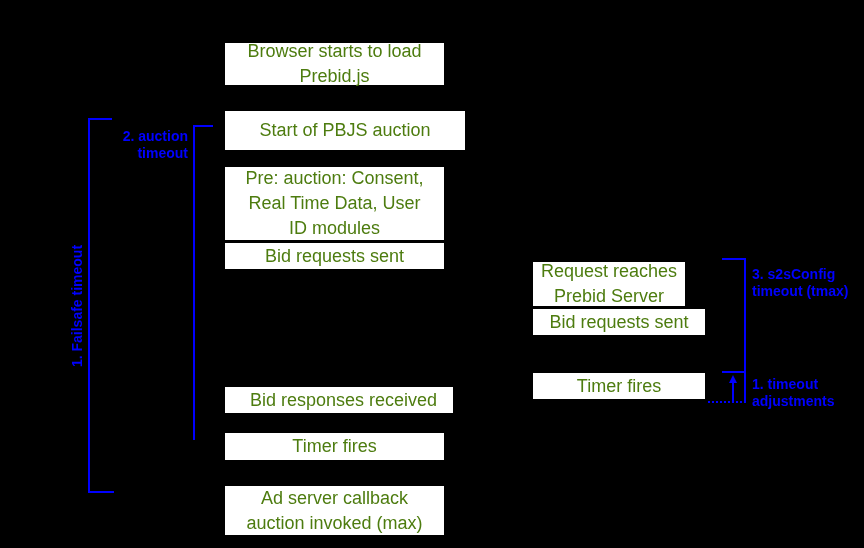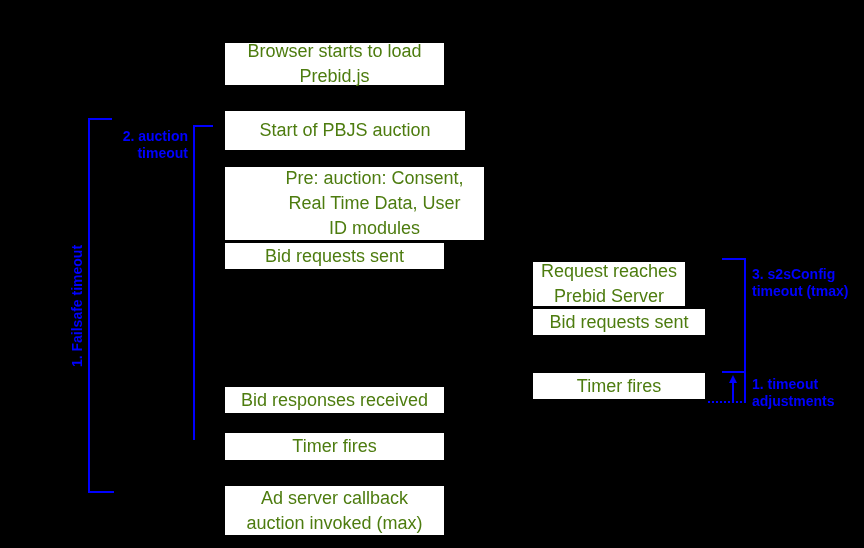--- a/index.html
+++ b/index.html
@@ -30,23 +30,23 @@
     position:absolute;
     color:#0000ff;
     font-weight:bold;
     font-size:14px;
     line-height:17px;
     white-space:pre-line;
   }
   
   #box-browser        {left:225px;top:43px; width:219px;height:42px;}
   #box-auction-start  {left:225px;top:111px;width:240px;height:39px;}
-  #box-pre-auction    {left:225px;top:167px;width:219px;height:73px;padding-left:40px;}
+  #box-pre-auction    {left:225px;top:167px;width:219px;height:73px;}
   #box-bid-requests   {left:225px;top:243px;width:219px;height:26px;}
-  #box-bid-responses  {left:225px;top:387px;width:219px;height:26px;}
+  #box-bid-responses  {left:225px;top:387px;width:219px;height:26px;padding-left:9px;}
   #box-timer-client   {left:225px;top:433px;width:219px;height:27px;}
   #box-ad-server      {left:225px;top:486px;width:219px;height:49px;}
   
   #box-request-reaches{left:533px;top:262px;width:152px;height:44px;}
   #box-bid-requests-s2s{left:533px;top:309px;width:172px;height:26px;}
   #box-timer-server   {left:533px;top:373px;width:172px;height:26px;}
   
   #failsafe-v    {left:88px;top:118px;width:2px;height:375px;}
   #failsafe-t-top{left:88px;top:118px;width:24px;height:2px;}
   #failsafe-t-bot{left:88px;top:491px;width:26px;height:2px;}

